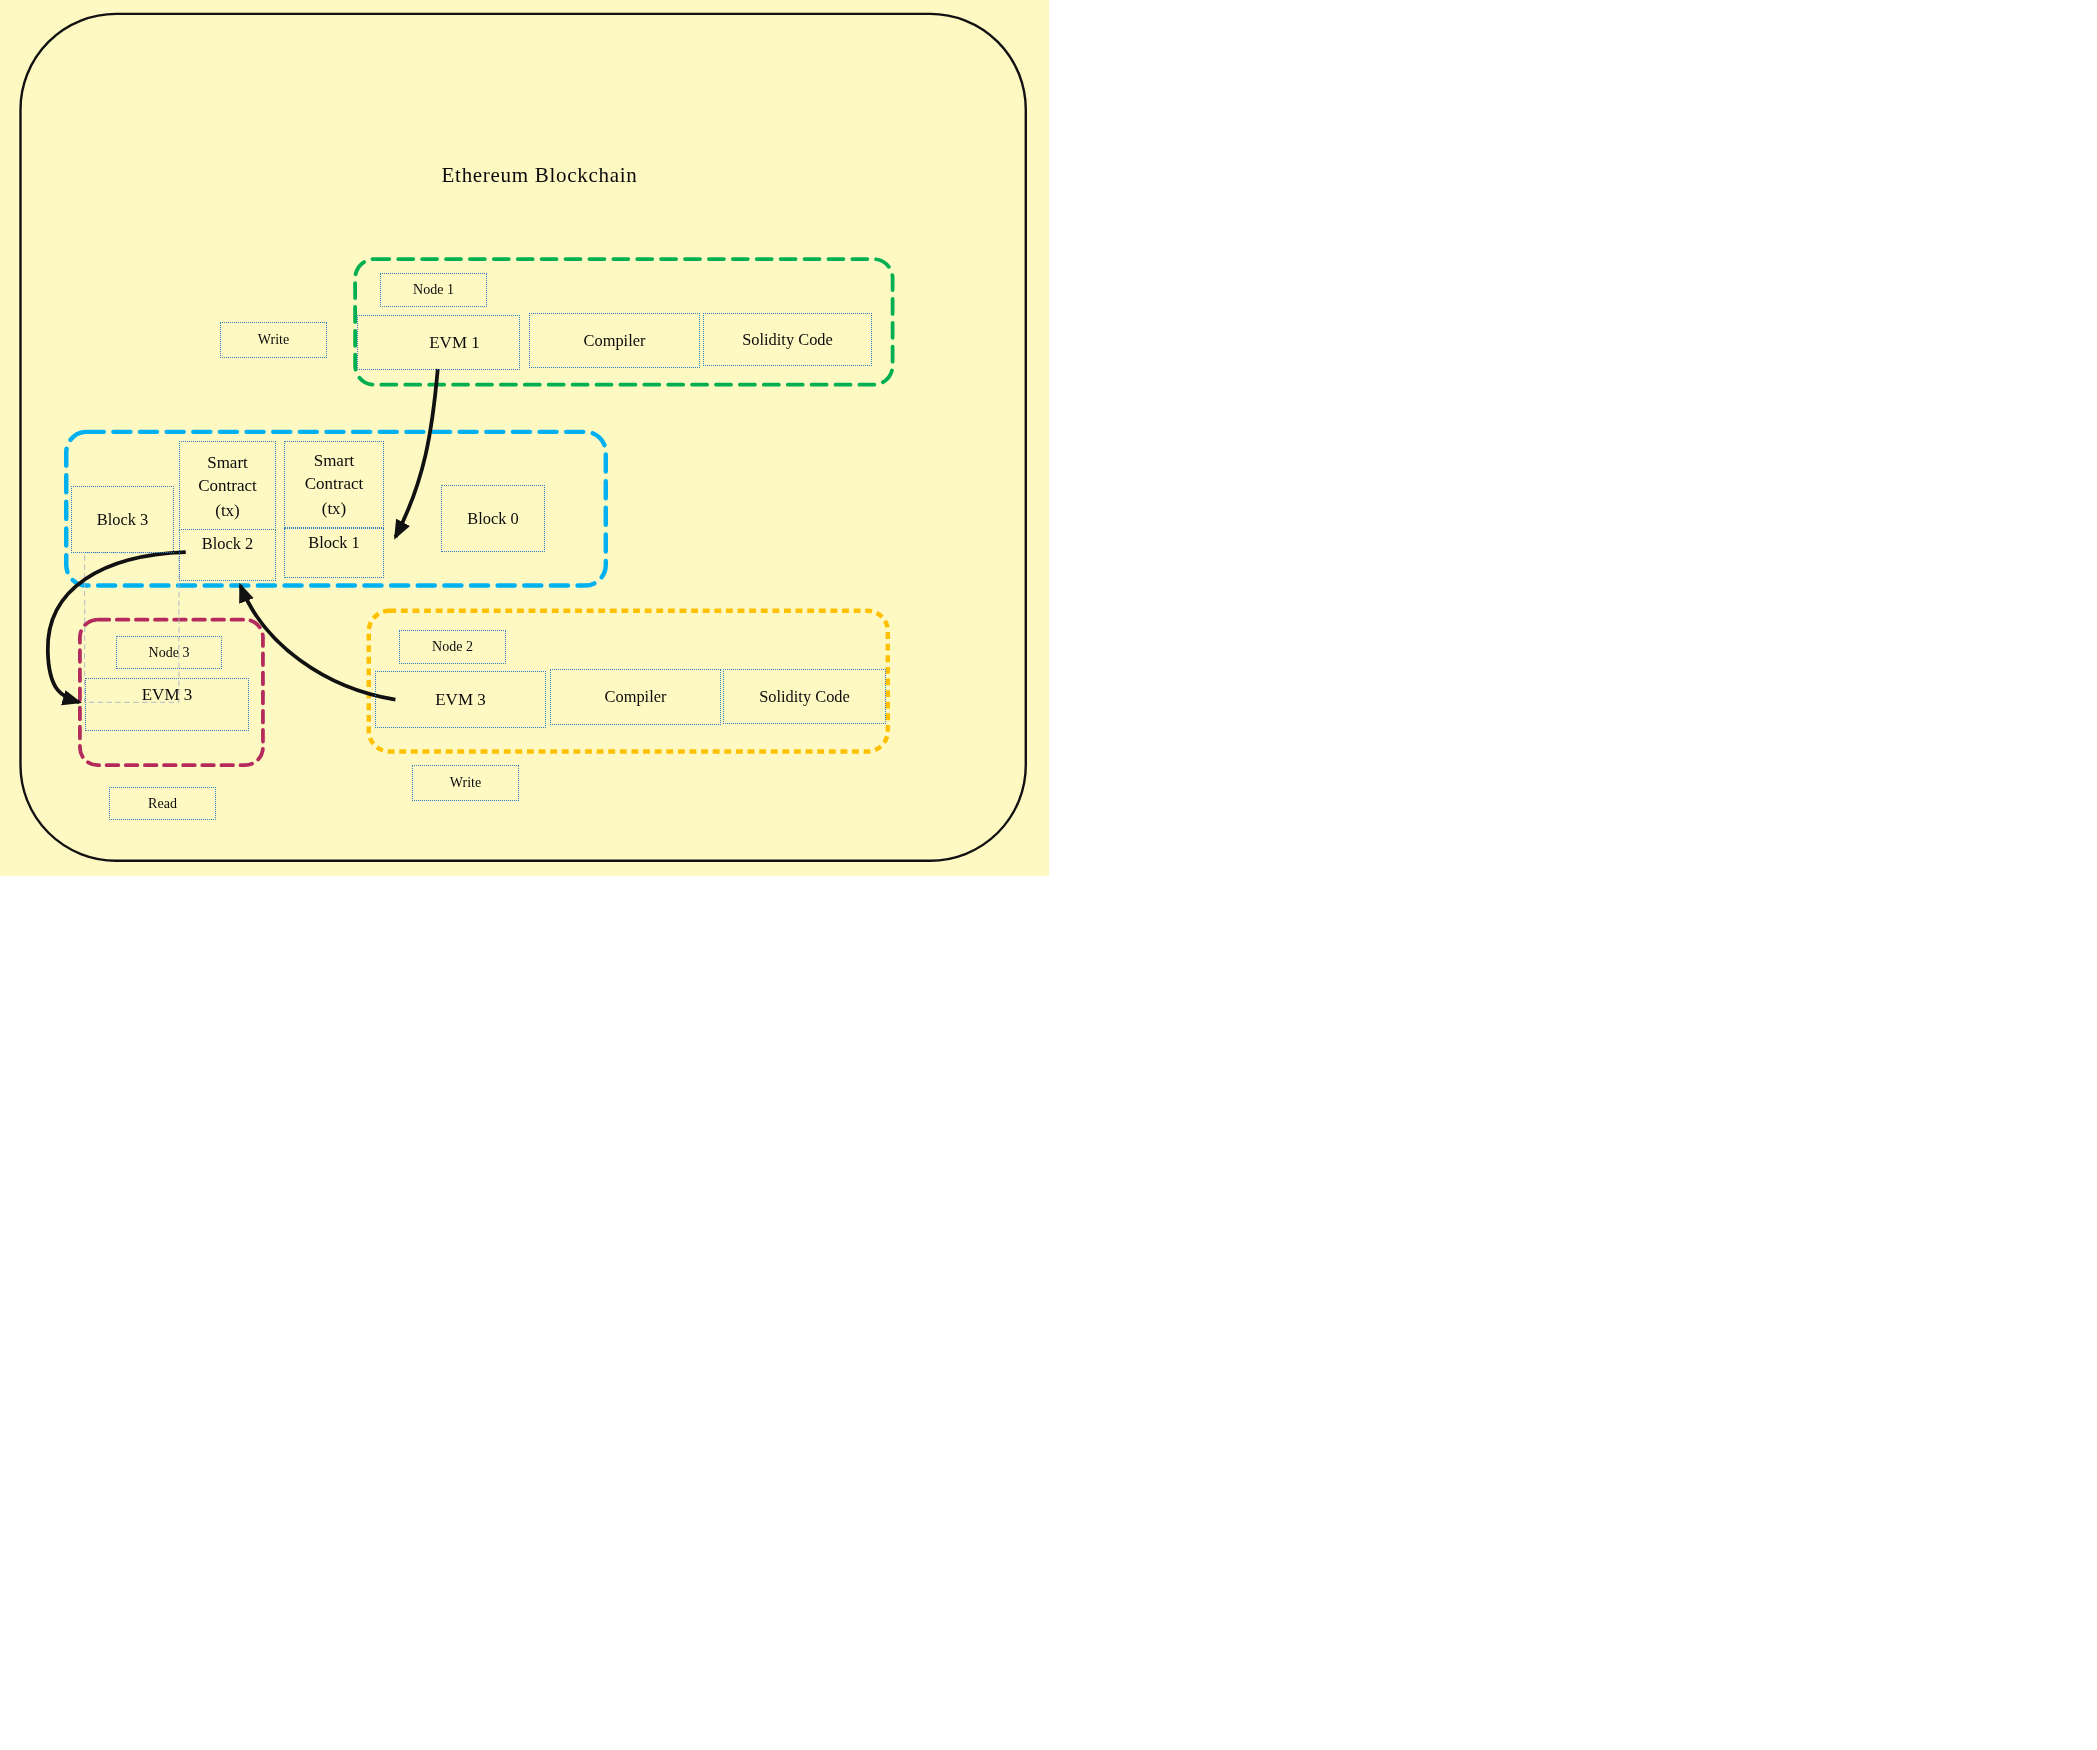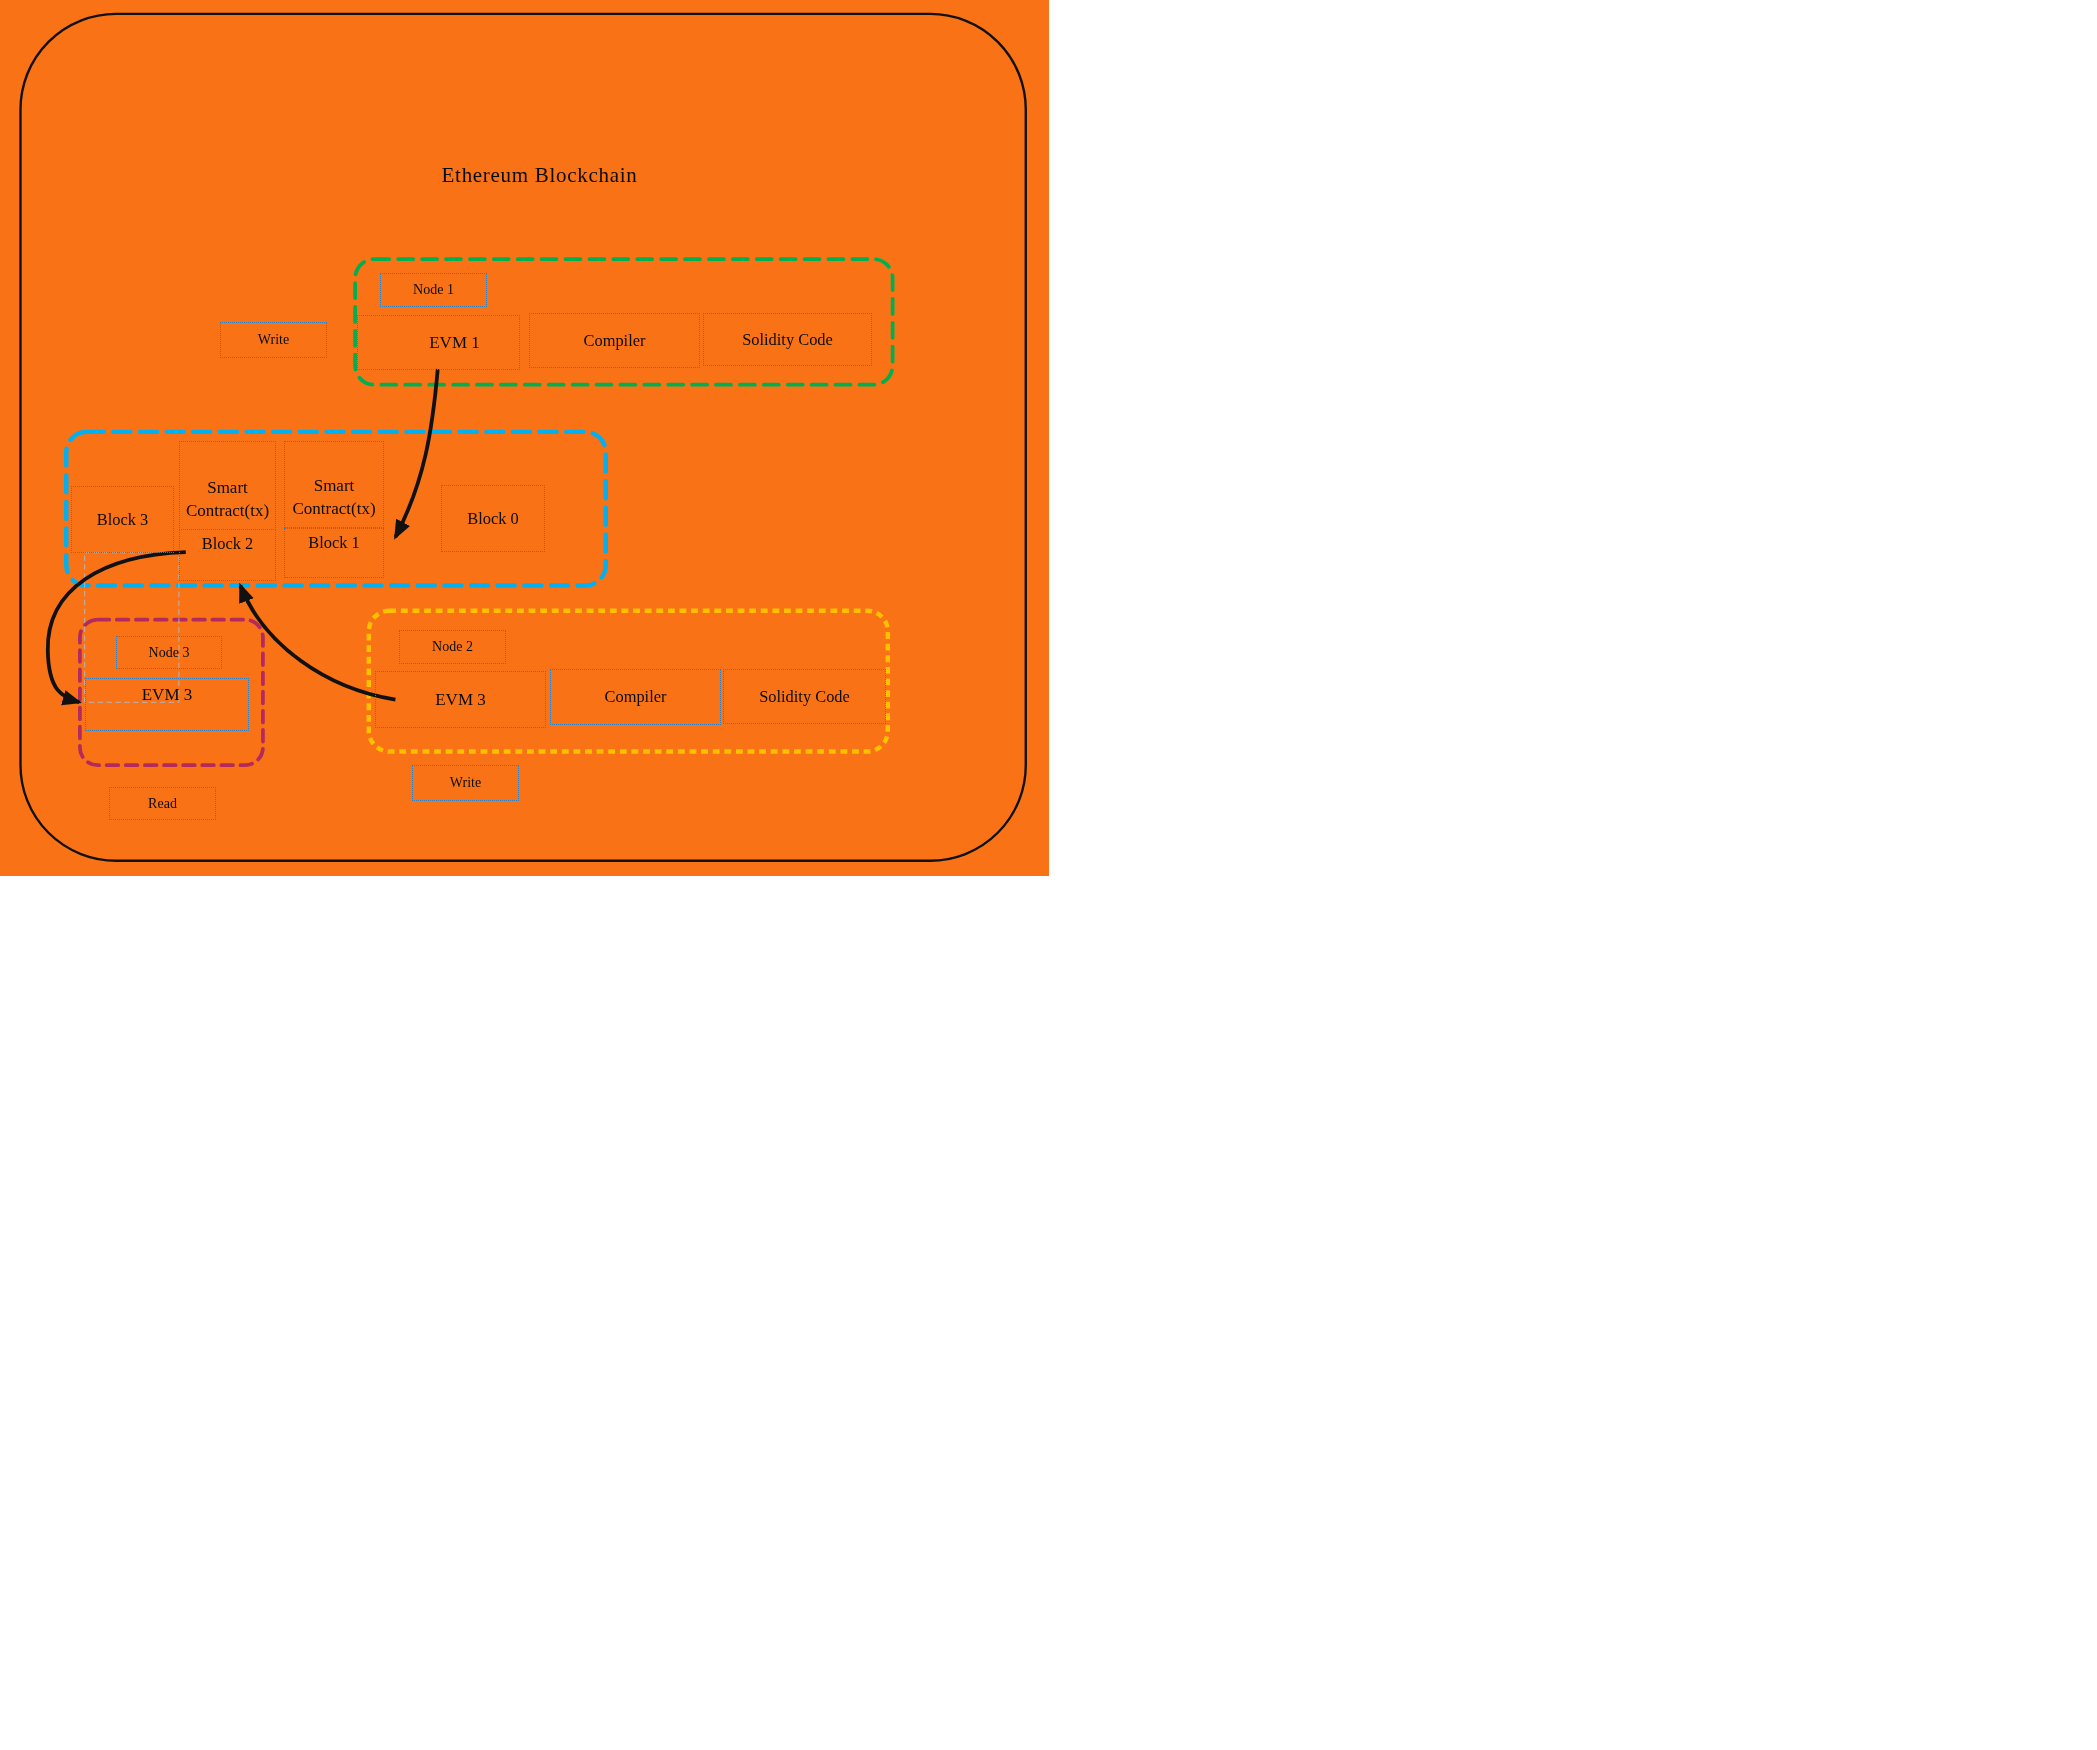--- a/index.html
+++ b/index.html
@@ -1,19 +1,19 @@
 <!DOCTYPE html>
 <html style="font-size:11px"><head>
 <meta charset="utf-8">
 <style>
   html,body{margin:0;padding:0;background:#ffffff;}
   .canvas{
     position:relative;
     width:1049px;height:876px;
-    background:#f97316;
+    background:#fef9c3;
     font-family:"Liberation Serif", serif;
     color:#111;
     overflow:hidden;
   }
   .layer{position:absolute;left:0;top:0;width:1049px;height:876px;}
   .title{
     position:absolute;left:403px;top:163px;width:273px;
     text-align:center;font-size:21px;letter-spacing:0.7px;color:#0b0b0b;
   }
   .dbox{
@@ -24,21 +24,21 @@
     box-sizing:border-box;
   }
   .lbl-sm{font-size:14px;}
   .lbl-md{font-size:16.4px;}
   .lbl-lg{font-size:17px;}
   .lbl-xs{font-size:14px;}
   .scbox{
     flex-direction:column;justify-content:flex-end;
     font-size:17px;padding:6.8px 0 5.5px 0;
   }
-  .scbox .scgrp{display:flex;flex-direction:row;line-height:1.5;}
+  .scbox .scgrp{display:flex;flex-direction:column;line-height:1.5;}
   svg{display:block;}
 </style>
 </head>
 <body>
 
 <div class="canvas">
 
   <svg class="layer" width="1049" height="876" viewBox="0 0 1536 1282">
     <defs>
       <marker id="ah" viewBox="0 0 10 8" refX="8.5" refY="4" markerWidth="5.2" markerHeight="4.4" orient="auto" markerUnits="strokeWidth">

